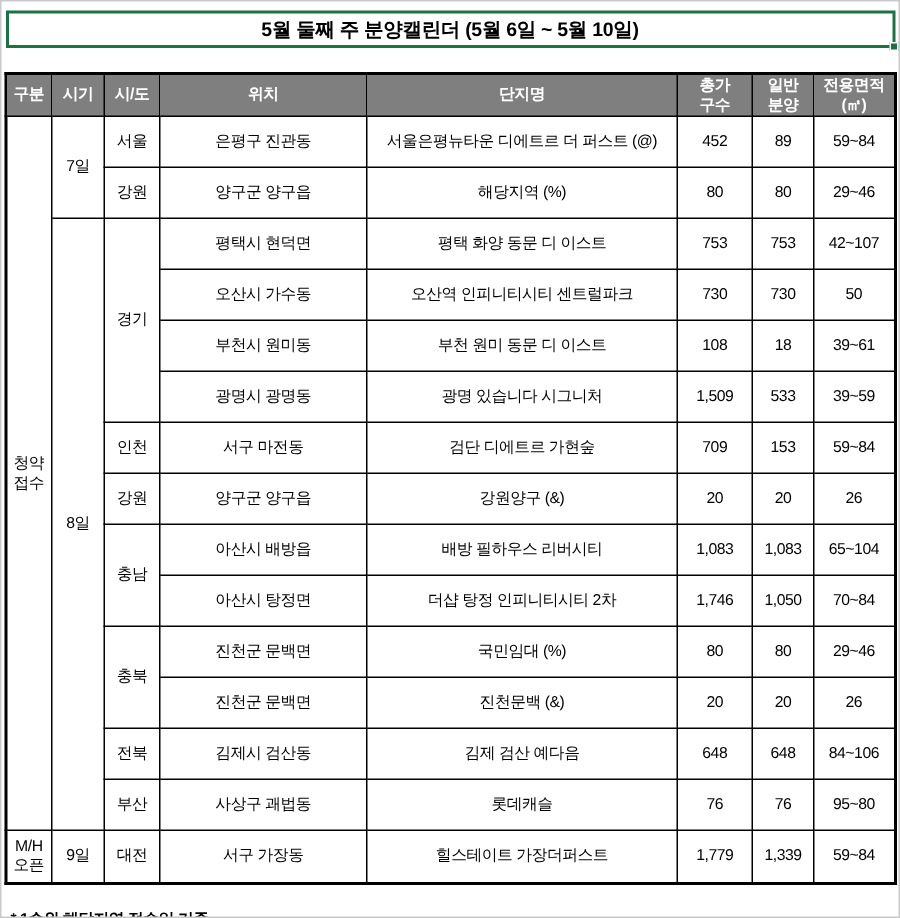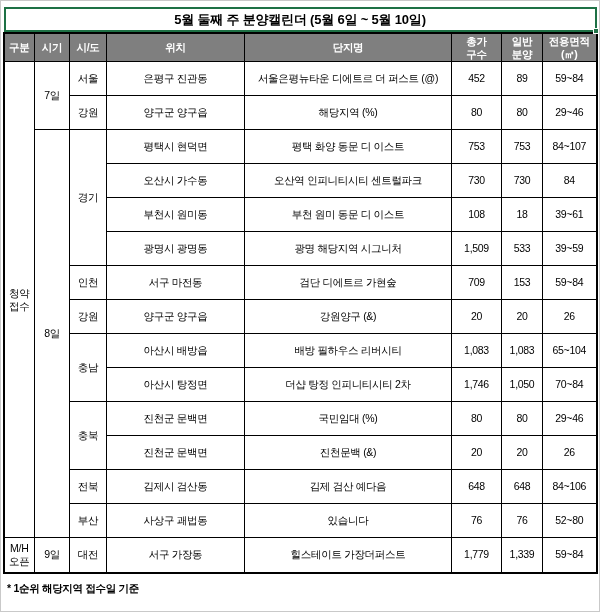--- a/index.html
+++ b/index.html
@@ -21,21 +21,21 @@
     position:relative;width:593px;height:25px;margin:0 auto;
     box-sizing:border-box;border:2px solid var(--selection-green);
     display:flex;align-items:center;justify-content:center;
     font-size:13px;font-weight:700;letter-spacing:-0.2px;background:#fff;
   }
   .fill-handle{
     position:absolute;right:-4px;bottom:-4px;width:6px;height:6px;
     background:var(--selection-green);border:1px solid #ffffff;box-sizing:border-box;
   }
   table{
-    width:593px;margin:0 auto;border-collapse:collapse;table-layout:fixed;
+    width:593px;margin:16px auto;border-collapse:collapse;table-layout:fixed;
     border:2px solid var(--border-color);
   }
   th,td{
     border:1px solid var(--border-color);
     text-align:center;vertical-align:middle;
     white-space:pre-line;overflow:hidden;
     padding:1px 2px;box-sizing:border-box;
   }
   th{
     background:var(--header-bg);color:var(--header-text);
@@ -103,39 +103,39 @@
           <td>80</td>
           <td>29~46</td>
         </tr>
         <tr>
           <td rowspan="12">8일</td>
           <td rowspan="4">경기</td>
           <td>평택시 현덕면</td>
           <td>평택 화양 동문 디 이스트</td>
           <td>753</td>
           <td>753</td>
-          <td>84~107</td>
+          <td>42~107</td>
         </tr>
         <tr>
           <td>오산시 가수동</td>
           <td>오산역 인피니티시티 센트럴파크</td>
           <td>730</td>
           <td>730</td>
-          <td>84</td>
+          <td>50</td>
         </tr>
         <tr>
           <td>부천시 원미동</td>
           <td>부천 원미 동문 디 이스트</td>
           <td>108</td>
           <td>18</td>
           <td>39~61</td>
         </tr>
         <tr>
           <td>광명시 광명동</td>
-          <td>광명 해당지역 시그니처</td>
+          <td>광명 있습니다 시그니처</td>
           <td>1,509</td>
           <td>533</td>
           <td>39~59</td>
         </tr>
         <tr>
           <td>인천</td>
           <td>서구 마전동</td>
           <td>검단 디에트르 가현숲</td>
           <td>709</td>
           <td>153</td>
@@ -183,24 +183,24 @@
           <td>전북</td>
           <td>김제시 검산동</td>
           <td>김제 검산 예다음</td>
           <td>648</td>
           <td>648</td>
           <td>84~106</td>
         </tr>
         <tr>
           <td>부산</td>
           <td>사상구 괘법동</td>
-          <td>있습니다</td>
+          <td>롯데캐슬</td>
           <td>76</td>
           <td>76</td>
-          <td>52~80</td>
+          <td>95~80</td>
         </tr>
         <tr class="mh-row">
           <td>M/H
 오픈</td>
           <td>9일</td>
           <td>대전</td>
           <td>서구 가장동</td>
           <td>힐스테이트 가장더퍼스트</td>
           <td>1,779</td>
           <td>1,339</td>

